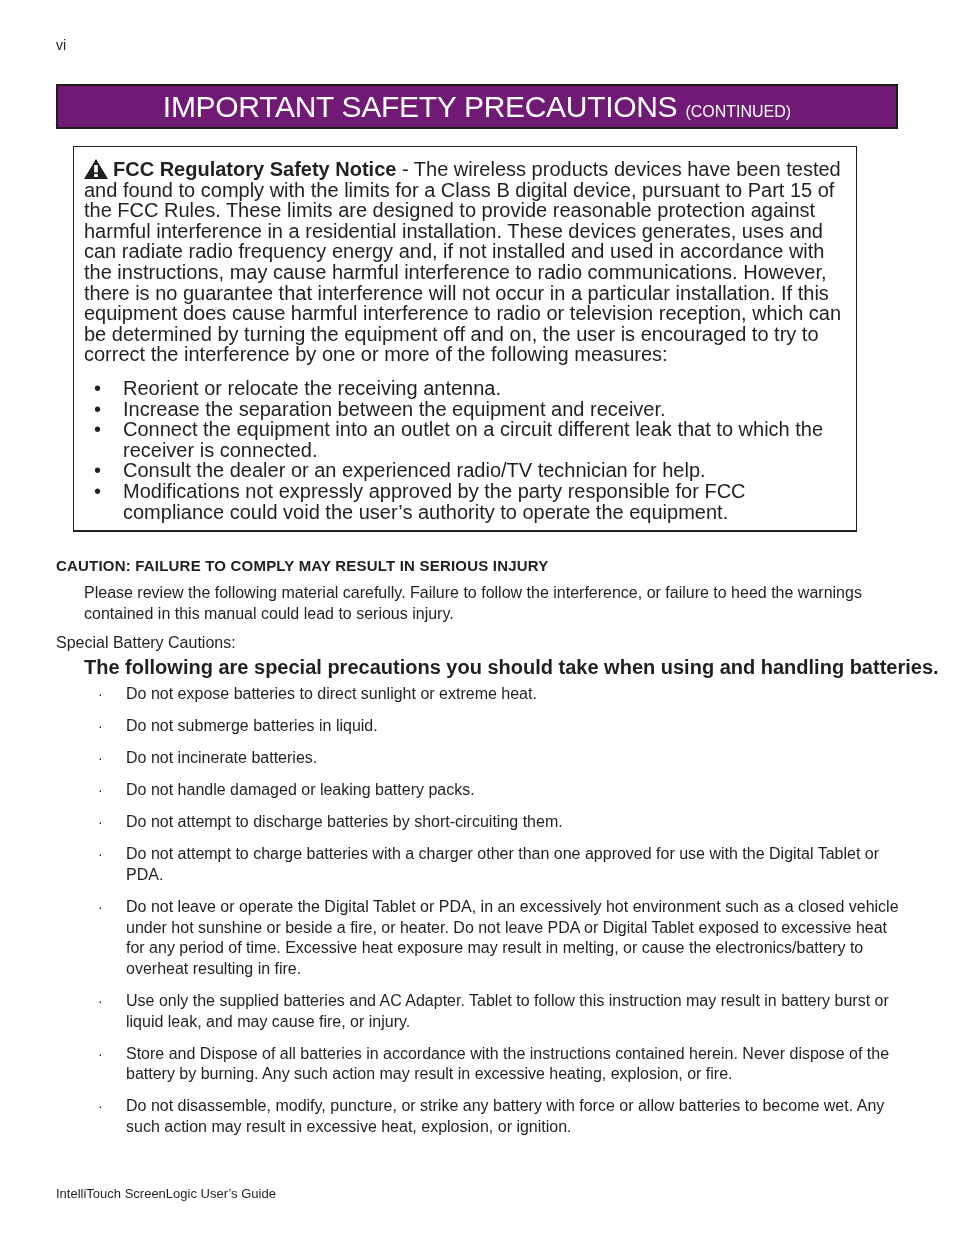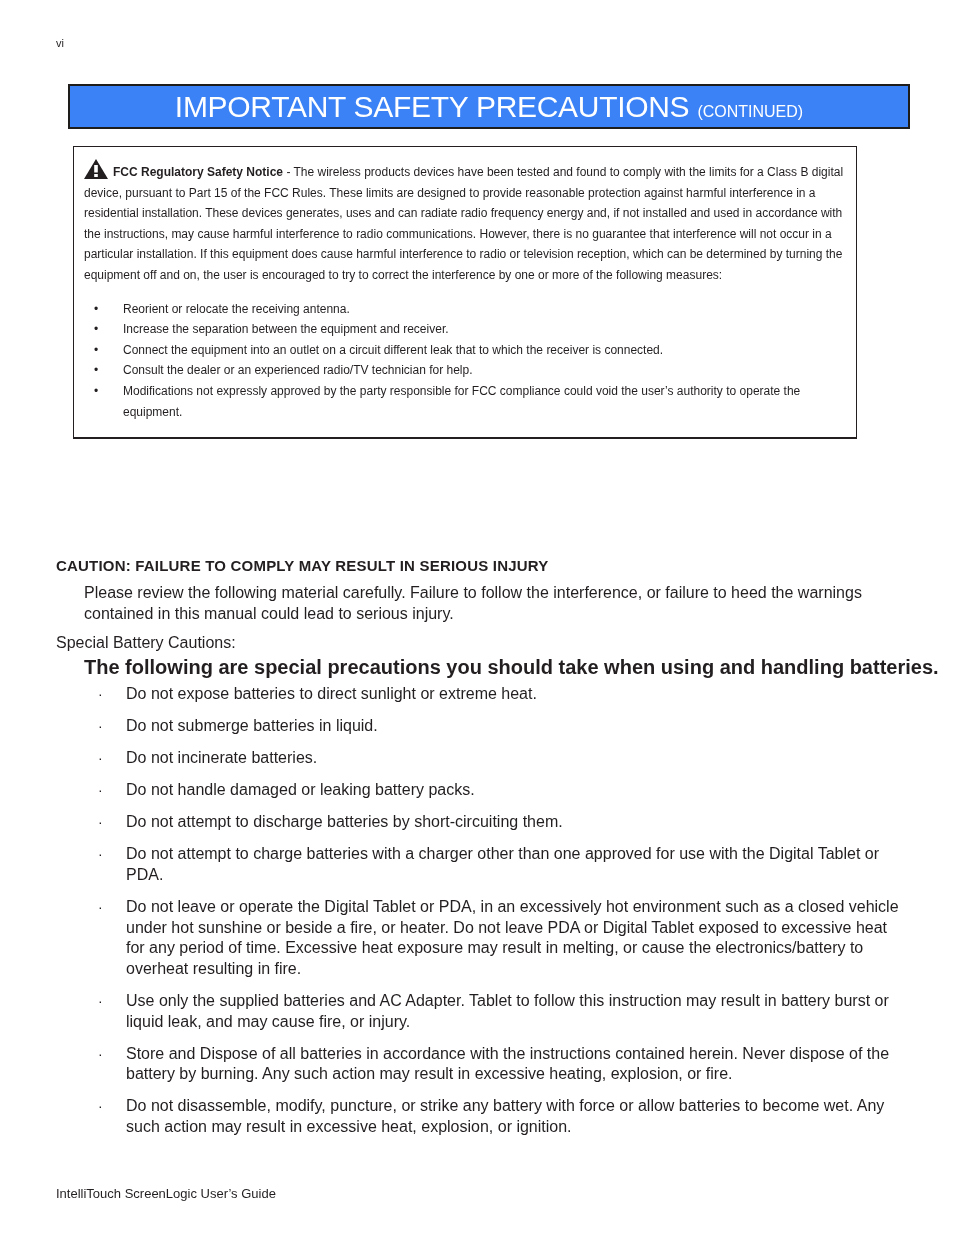--- a/index.html
+++ b/index.html
@@ -1,33 +1,33 @@
 <!DOCTYPE html>
 <html><head>
   <meta charset="utf-8">
   <style>
     html, body { margin: 0; padding: 0; background: #ffffff; }
     body {
       width: 954px; height: 1235px; position: relative; overflow: hidden;
       font-family: "Liberation Sans", sans-serif; color: #231f20;
     }
     .page-num {
-      position: absolute; left: 56px; top: 37px; font-size: 11px;
+      position: absolute; left: 56px; top: 37px; font-size: 14px;
     }
     .header-bar {
       position: absolute; left: 56px; top: 84px; width: 838px; height: 41px;
-      background: #3b82f6; border: 2px solid #1f1c1c;
+      background: #701a75; border: 2px solid #1f1c1c;
       color: #ffffff; text-align: center;
-      font-size: 30px; line-height: 41px; letter-spacing: -0.3px; margin-left: 12px;
+      font-size: 30px; line-height: 41px; letter-spacing: -0.3px;
     }
     .header-bar .sub { font-size: 16px; letter-spacing: 0; }
     .fcc-box {
       position: absolute; left: 73px; top: 146px; width: 762px;
       border: 1px solid #231f20; border-bottom: 2px solid #231f20;
-      padding: 12px 10px 15px 10px; font-size: 12px; line-height: 20.6px;
+      padding: 12px 10px 8px 10px; font-size: 20px; line-height: 20.6px;
     }
     .fcc-box p { margin: 0; }
     .warn-icon { display: inline-block; width: 24px; height: 20px; vertical-align: -3px; margin-right: 5px; }
     .fcc-title { font-weight: bold; }
     .fcc-list { list-style: none; margin: 13px 0 0 0; padding: 0; }
     .fcc-list li { position: relative; padding-left: 39px; }
     .fcc-list li .bullet { position: absolute; left: 10px; top: 0; }
     .caution-title {
       position: absolute; left: 56px; top: 557px;
       font-weight: bold; font-size: 15px; letter-spacing: 0.2px;

